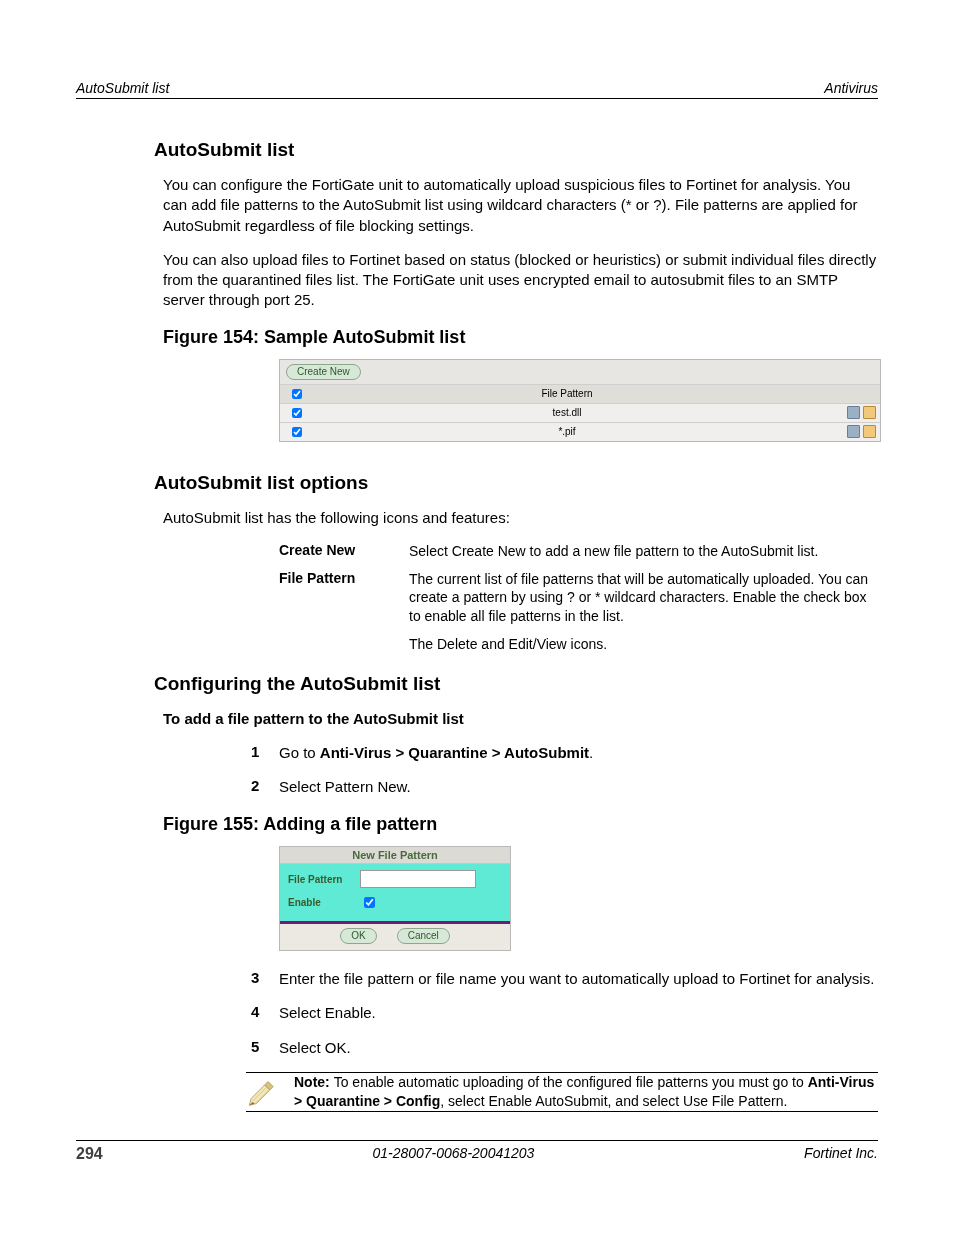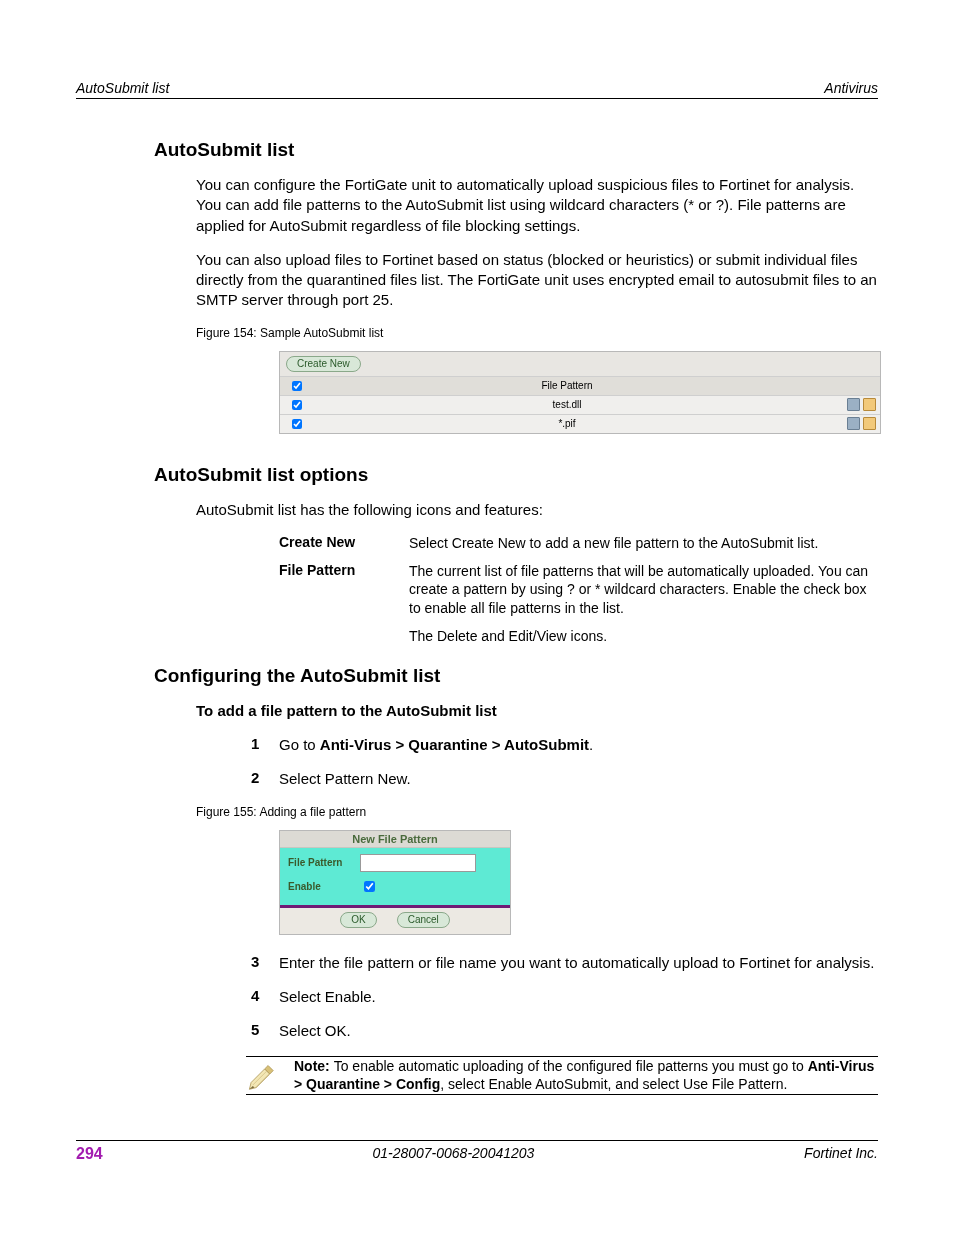--- a/index.html
+++ b/index.html
@@ -28,25 +28,25 @@
     margin-bottom: 40px;
   }
   h2.section {
     font-size: 19px;
     font-weight: bold;
     margin: 0 0 10px 0;
     padding-left: 78px;
     padding-bottom: 4px;
   }
   .indent {
-    margin-left: 120px;
+    margin-left: 87px;
     margin-right: 0;
   }
   p { margin: 0 0 14px 0; line-height: 1.35; }
-  .fig-caption { font-weight: normal; font-size: 12px; margin: 8px 0 10px 0; }
+  .fig-caption { font-weight: bold; font-size: 18px; margin: 8px 0 10px 0; }
   .subhead { font-weight: bold; margin: 0 0 14px 0; }
 
   
   .fig154 {
     margin-left: 203px;
     width: 600px;
     border: 1px solid #b8b8b8;
     font-size: 10px;
     background: #f0efed;
     margin-bottom: 30px;
@@ -135,21 +135,21 @@
   .footer {
     position:absolute;
     bottom: 72px;
     left:76px; right:76px;
     border-top:1px solid #000;
     display:flex;
     justify-content:space-between;
     font-size:14px;
     padding-top:4px;
   }
-  .footer .pg { color:#a21caf; font-weight:bold; font-size:16px; }
+  .footer .pg { color:#404040; font-weight:bold; font-size:16px; }
   .footer .mid { font-style:italic; }
   .footer .rt { font-style:italic; }
 </style>
 </head>
 <body>
 
 <div class="page">
 
   <div class="topbar">
     <span>AutoSubmit list</span>

